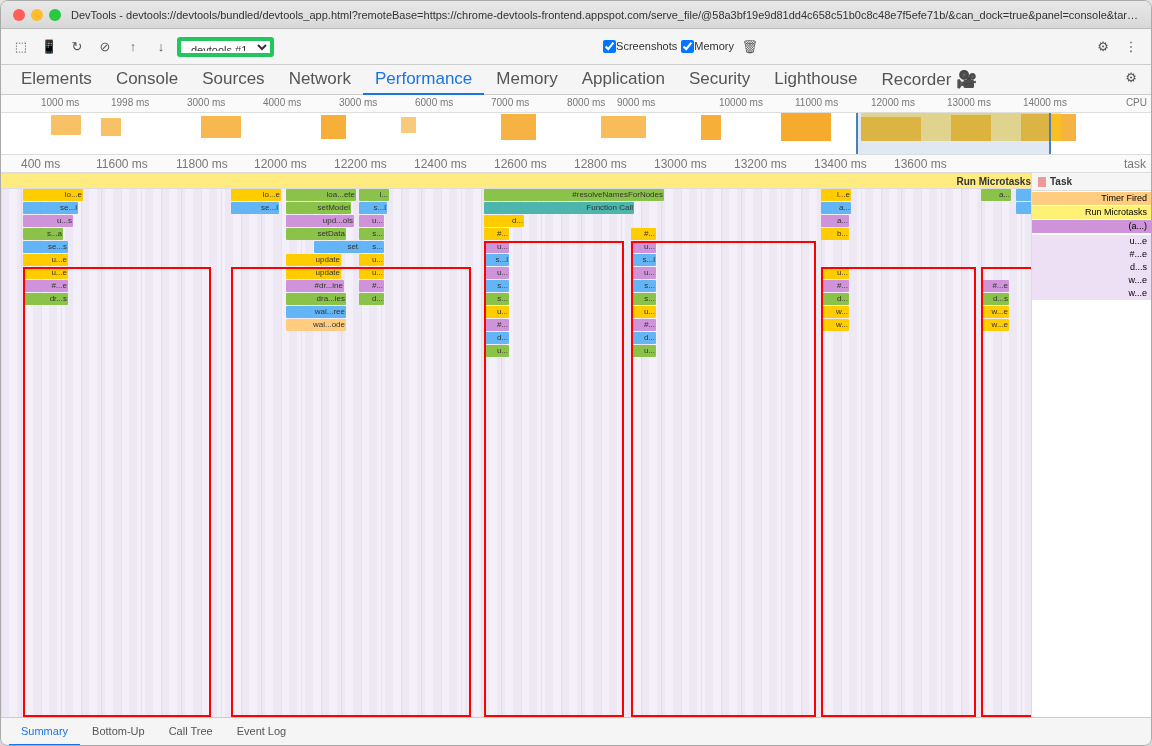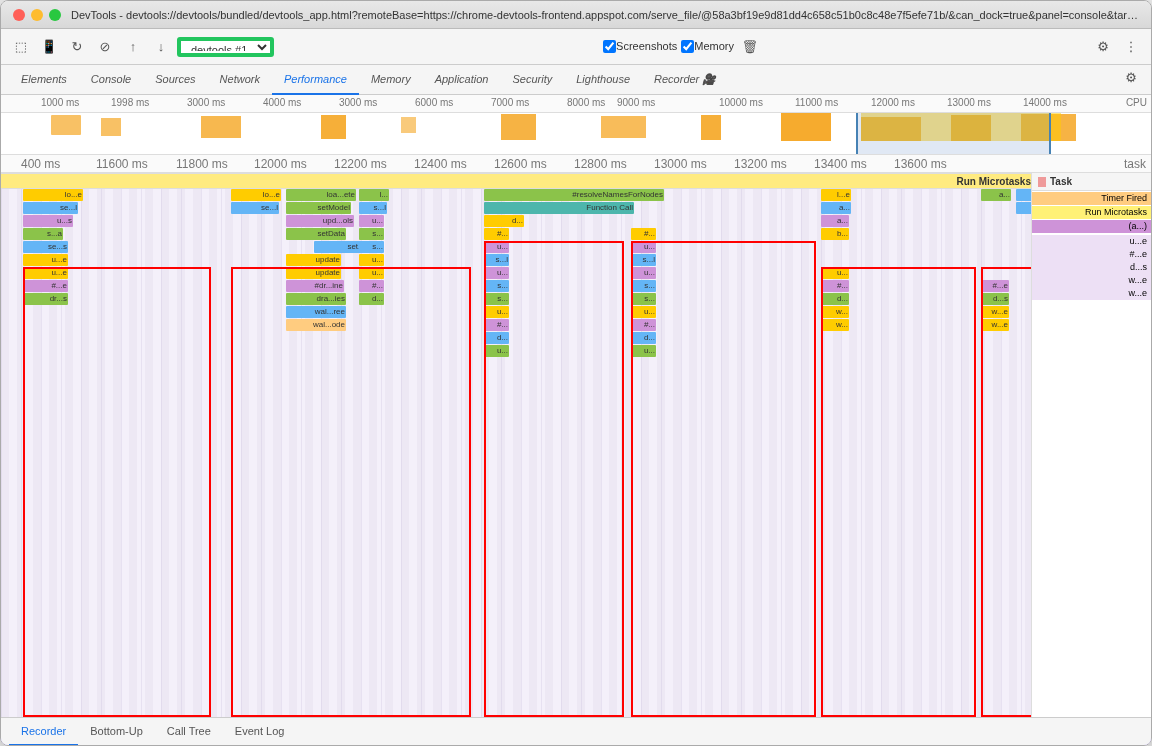--- a/index.html
+++ b/index.html
@@ -90,25 +90,24 @@
       gap: 0;
       flex-shrink: 0;
     }
 
     .nav-tab {
       padding: 0 12px;
       height: 30px;
       display: flex;
       align-items: center;
       cursor: pointer;
-      font-size: 11px;
+      font-size: 17px;
       color: #555;
       border-bottom: 2px solid transparent;
       white-space: nowrap;
-      font-style: italic;
     }
 
     .nav-tab.active {
       color: #1a73e8;
       border-bottom: 2px solid #1a73e8;
     }
 
     .device-selector {
       background: #fff;
       border: 4px solid #22c55e;
@@ -582,19 +581,19 @@
           <div class="rp-item" style="background:#ede0f5; margin-top:2px;">u...e</div>
           <div class="rp-item" style="background:#ede0f5;">#...e</div>
           <div class="rp-item" style="background:#ede0f5;">d...s</div>
           <div class="rp-item" style="background:#ede0f5;">w...e</div>
           <div class="rp-item" style="background:#ede0f5;">w...e</div>
         </div>
       </div>
     </div>
 
     <div class="bottom-tabs">
-      <div class="bottom-tab active">Recorder</div>
+      <div class="bottom-tab active">Summary</div>
       <div class="bottom-tab">Bottom-Up</div>
       <div class="bottom-tab">Call Tree</div>
       <div class="bottom-tab">Event Log</div>
     </div>
   </div>
 </div>
 
 </body></html>

